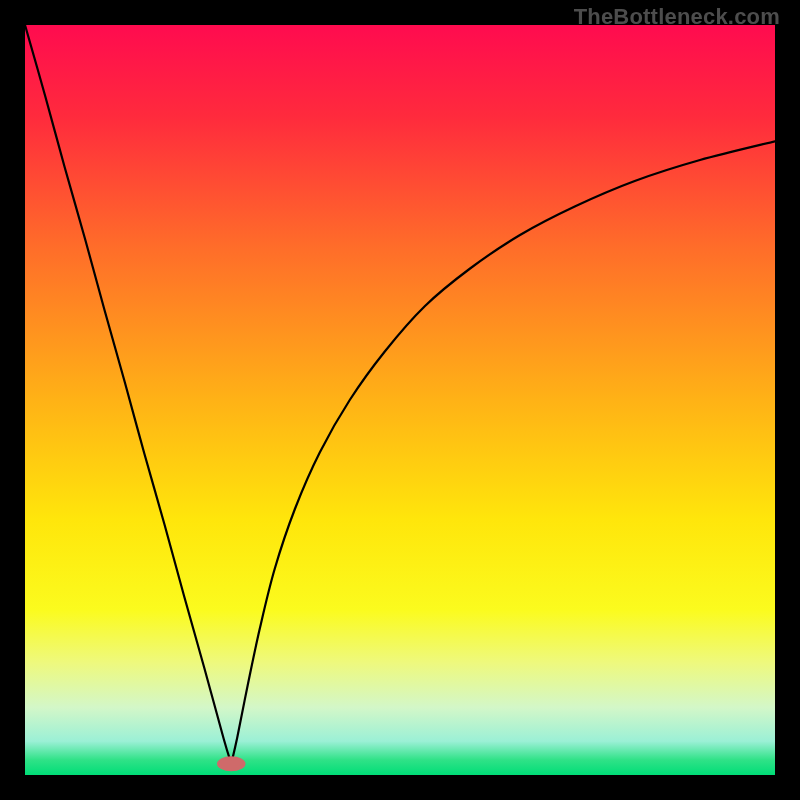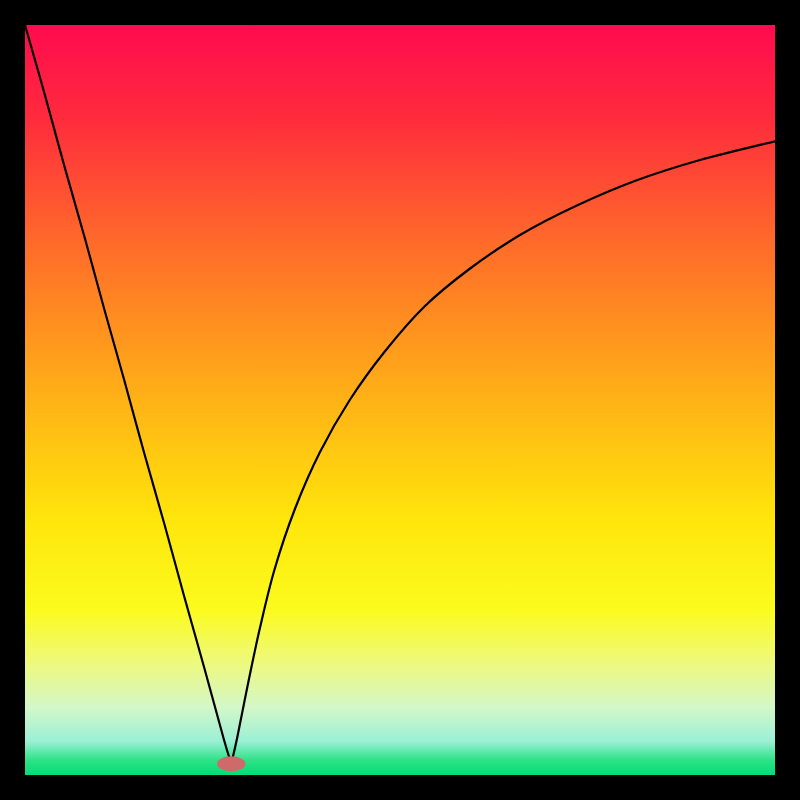--- a/index.html
+++ b/index.html
@@ -27,20 +27,21 @@
     top: 25px;
     width: 750px;
     height: 750px;
   }
   svg { display: block; }
 </style>
 </head>
 <body>
 
 <div class="frame">
+  <div class="watermark">TheBottleneck.com</div>
 
   <div class="plot">
     <svg id="chart-svg" viewBox="0 0 750 750" width="750" height="750">
       <defs>
         <linearGradient id="bg-grad" x1="0" y1="0" x2="0" y2="1">
             <stop offset="0.00%" stop-color="#ff0b4f"></stop>
             <stop offset="12.00%" stop-color="#ff2a3d"></stop>
             <stop offset="30.00%" stop-color="#ff6e29"></stop>
             <stop offset="50.00%" stop-color="#ffb216"></stop>
             <stop offset="66.00%" stop-color="#ffe60b"></stop>

